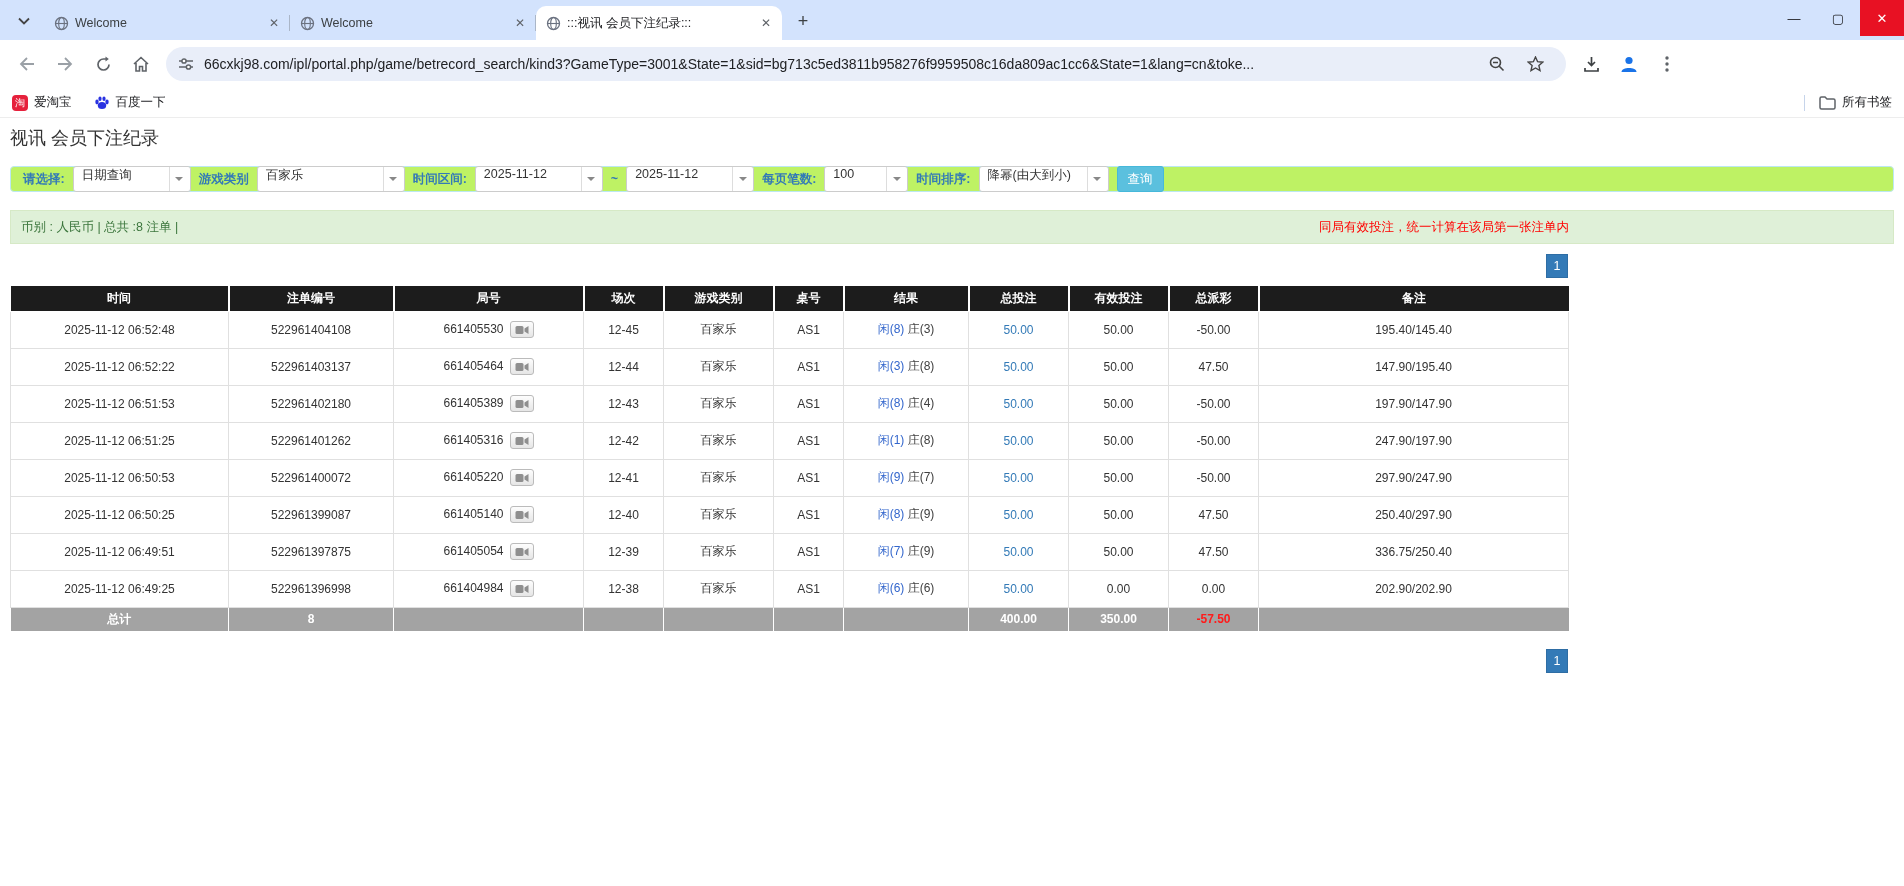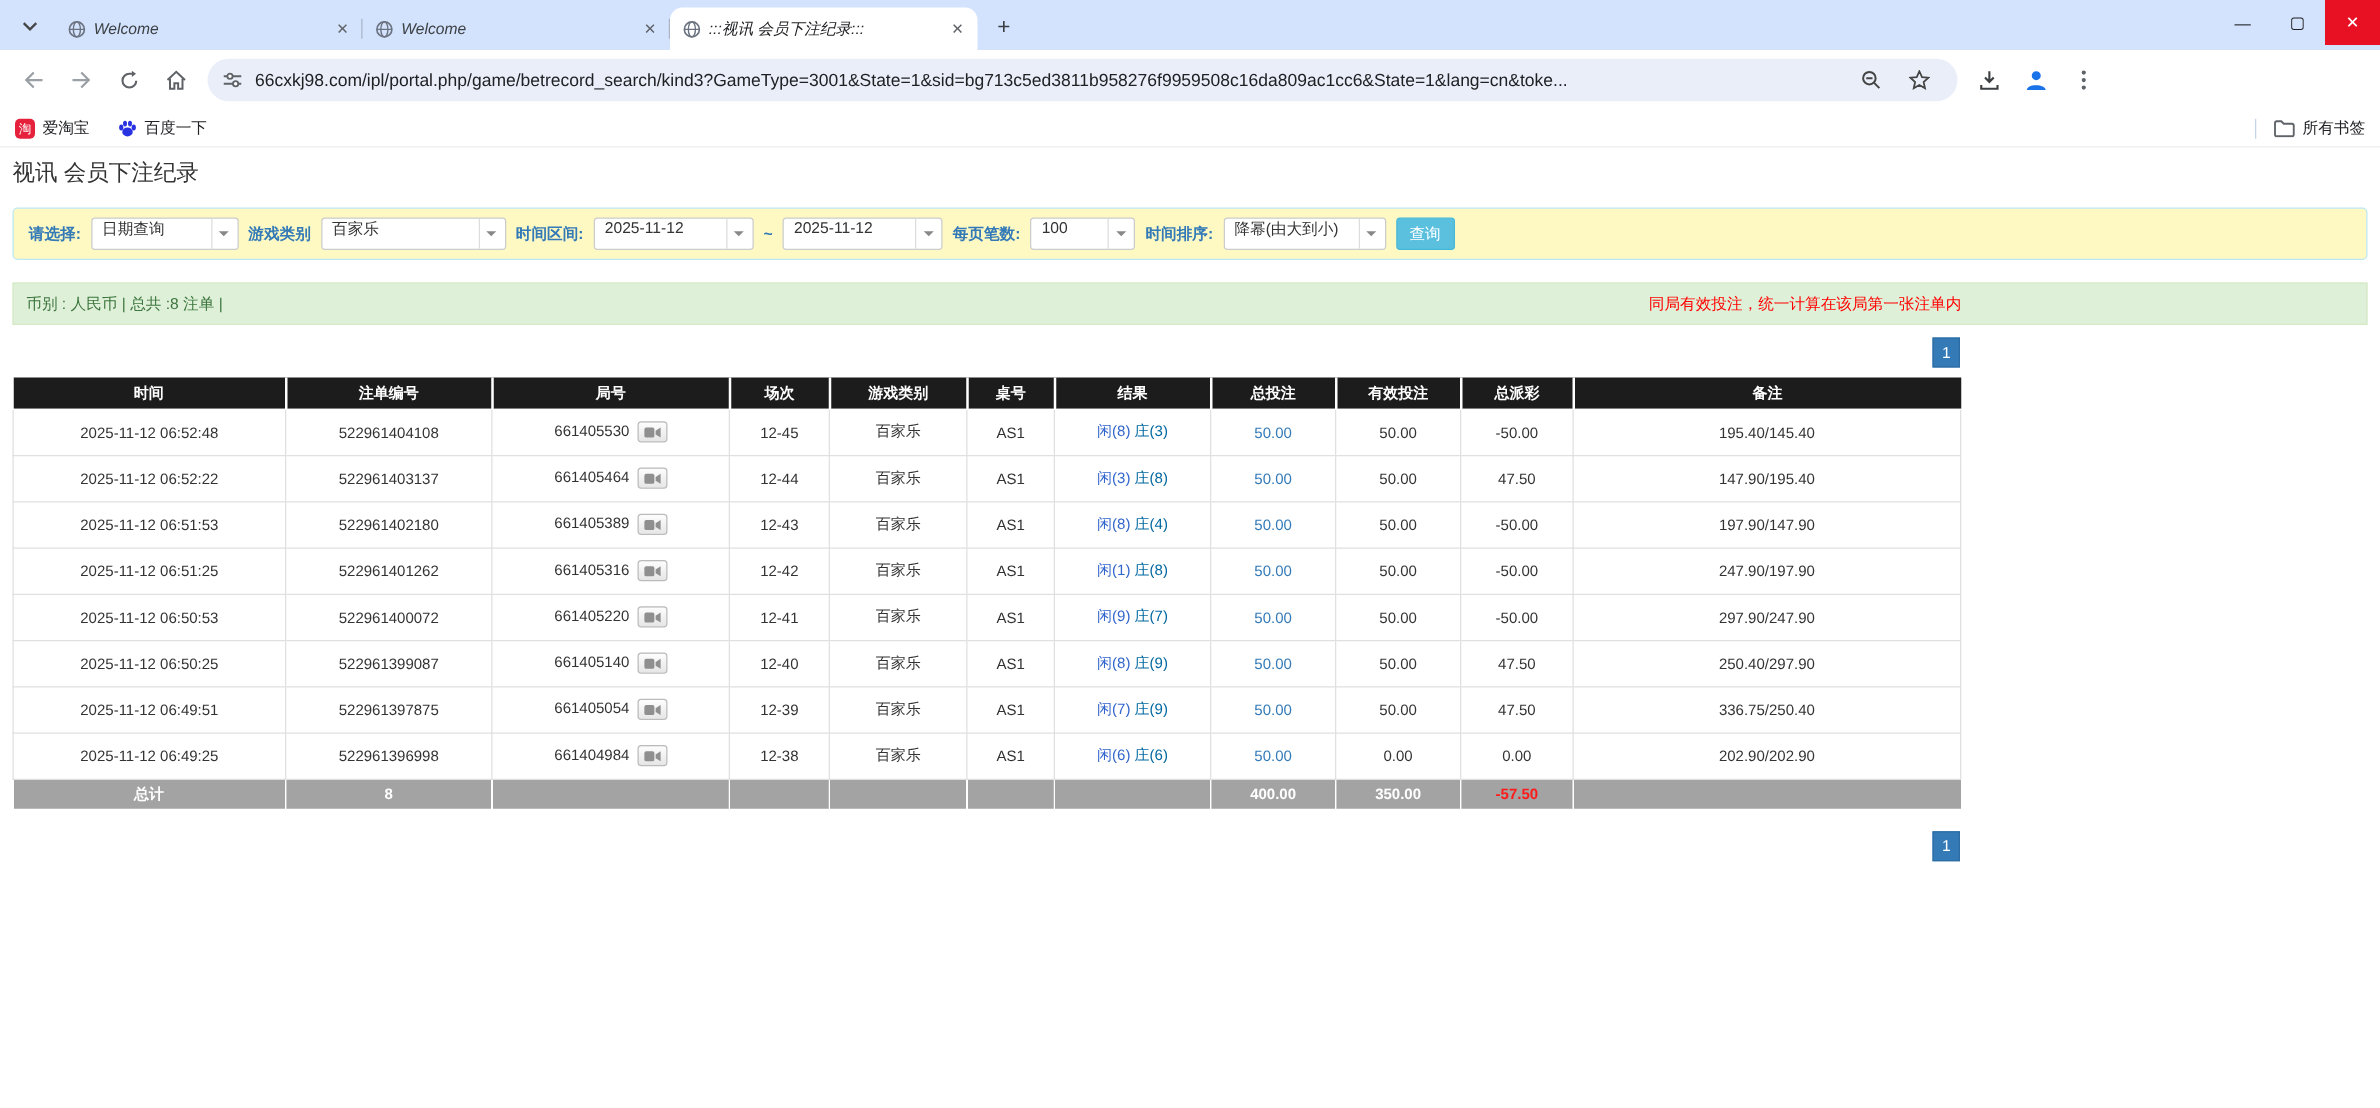--- a/index.html
+++ b/index.html
@@ -4,21 +4,21 @@
 <style>
   * { box-sizing: border-box; margin: 0; padding: 0; }
   html,body { width:1904px; height:886px; overflow:hidden; background:#fff;
     font-family:"Liberation Sans","DejaVu Sans",sans-serif; }
 
   
   .tabstrip { height:40px; background:#d3e3fd; display:flex; align-items:flex-end; position:relative; }
   .tab-search { width:28px; height:28px; margin:0 6px 5px 10px; border-radius:50%; display:flex;
     align-items:center; justify-content:center; color:#444; cursor:pointer; }
   .tab { width:246px; height:34px; display:flex; align-items:center; padding:0 8px 0 10px;
-    font-size:12.5px; color:#3c4043; position:relative;font-style:italic; }
+    font-size:12.5px; color:#3c4043; position:relative; }
   .tab .sep { position:absolute; right:0; top:9px; height:16px; width:1px; background:#aab6c8; }
   .tab.active { background:#fff; border-radius:10px 10px 0 0; color:#202124; }
   .tab .title { flex:1; white-space:nowrap; overflow:hidden; text-overflow:ellipsis; margin:0 6px; }
   .tab .close { width:16px; height:16px; border-radius:50%; display:flex; align-items:center;
     justify-content:center; font-size:12px; color:#5f6368; cursor:pointer; }
   .newtab { width:26px; height:26px; margin:0 0 6px 8px; font-size:18px; color:#3c4043;
     display:flex; align-items:center; justify-content:center; cursor:pointer; }
   .win-controls { position:absolute; right:0; top:0; height:36px; display:flex; align-items:center; }
   .win-btn { width:44px; height:36px; display:flex; align-items:center; justify-content:center;
     font-size:13px; color:#202124; cursor:pointer; }
@@ -38,22 +38,22 @@
   .bm-taobao { width:16px; height:16px; background:#e6213c; color:#fff; border-radius:4px;
     font-size:10px; display:flex; align-items:center; justify-content:center; }
   .bm-spacer { flex:1; }
   .bm-sep { width:1px; height:16px; background:#c6d4ea; margin-right:14px; }
   .bm-all { display:flex; align-items:center; gap:6px; cursor:pointer; }
 
   
   .page { padding:0 10px; }
   .page-title { font-size:18px; color:#333; font-weight:400; margin-top:8px; }
 
-  .filterbar { margin-top:16px; background:#fef9c3; border:1px solid #bce8f1; border-radius:4px;
-    height:42px; display:flex; align-items:center; padding:12px 12px; gap:8px; font-size:12.5px; }
+  .filterbar { margin-top:16px; background:#bef264; border:1px solid #bce8f1; border-radius:4px;
+    height:26px; display:flex; align-items:center; padding:12px 12px; gap:8px; font-size:12.5px; }
   .flabel { color:#31708f; font-weight:bold; color:#337ab7; white-space:nowrap; }
   .combo { background:#fff; border:1px solid #ccc; border-radius:3px; height:26px; display:flex;
     align-items:flex-start; cursor:pointer; }
   .combo .val { padding:0 8px; font-size:12.5px; color:#333; flex:1; white-space:nowrap; }
   .combo .arrow { width:20px; height:24px; border-left:1px solid #ddd; display:flex;
     align-items:center; justify-content:center; margin-right:1px; }
   .combo .arrow::after { content:""; border:4px solid transparent; border-top-color:#888;
     margin-top:4px; }
   .tilde { color:#337ab7; font-weight:bold; }
   .btn-search { background:#5bc0de; border:1px solid #46b8da; color:#fff; border-radius:3px;
@@ -69,21 +69,21 @@
     font-size:12.5px; display:flex; align-items:center; justify-content:center; cursor:pointer; }
 
   table.bets { margin-top:8px; border-collapse:collapse; width:1558px; font-size:12px;
     table-layout:fixed; }
   table.bets th { background:#1c1c1c; color:#fff; font-weight:bold; height:25px;
     border-right:2px solid #fff; border-bottom:1px solid #fff; }
   table.bets th:last-child { border-right:none; }
   table.bets td { height:37px; text-align:center; color:#333; border:1px solid #e0e0e0;
     background:#fff; overflow:hidden; white-space:nowrap; }
   td .player { color:#3366cc; }
-  td .banker { color:#0369a1; }
+  td .banker { color:#404040; }
   td .betlink { color:#337ab7; cursor:pointer; }
   td.neg { color:#ff0000; }
   .cam-btn { display:inline-flex; align-items:center; justify-content:center; width:24px; height:17px;
     border:1px solid #bbb; border-radius:3px; background:linear-gradient(#fdfdfd,#e6e6e6);
     vertical-align:middle; margin-left:6px; cursor:pointer; }
   tr.foot td { background:#a3a3a3; color:#fff; height:25px; border:none; border-right:1px solid #fff;
     border-bottom:2px solid #fff; font-weight:bold; }
   tr.foot td:last-child { border-right:none; }
   tr.foot td.neg { color:#ff1a1a; }
 

